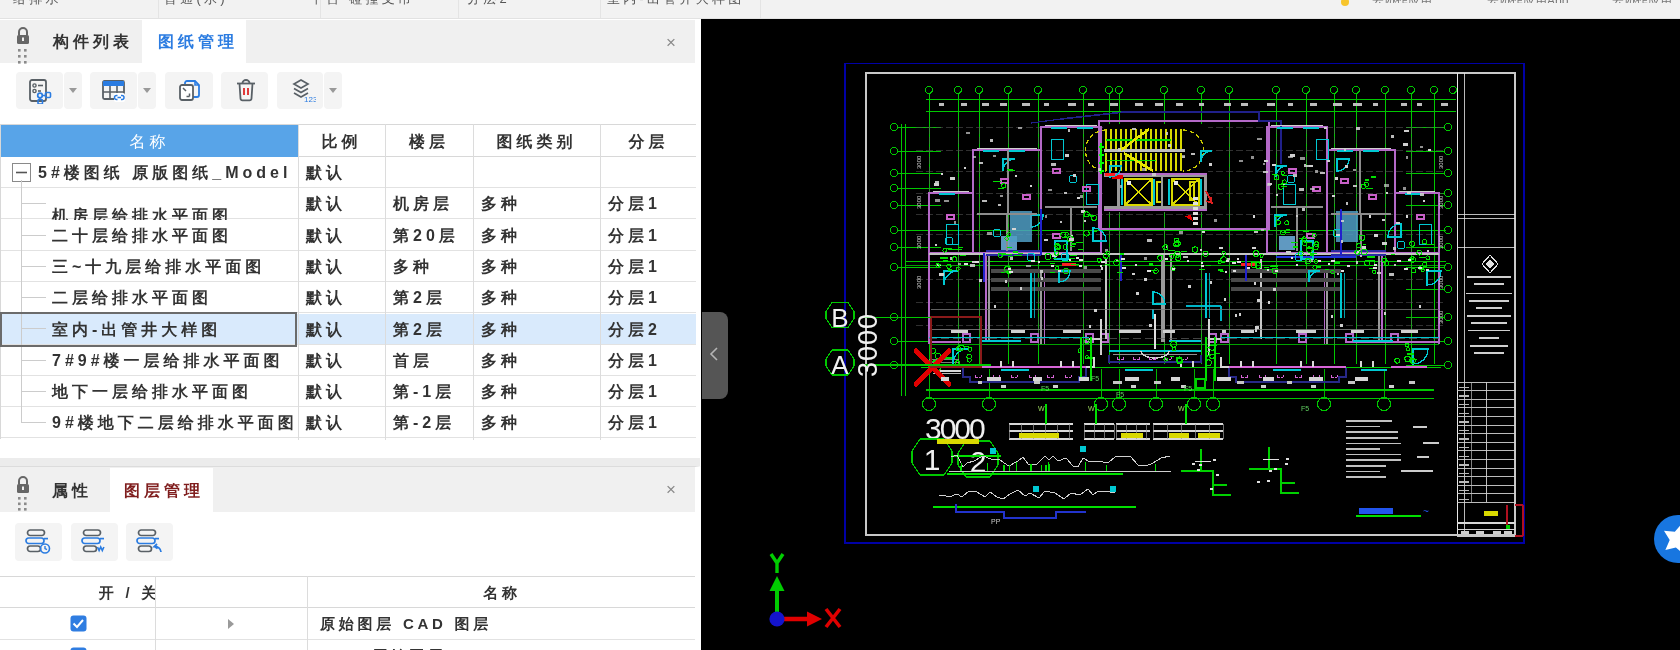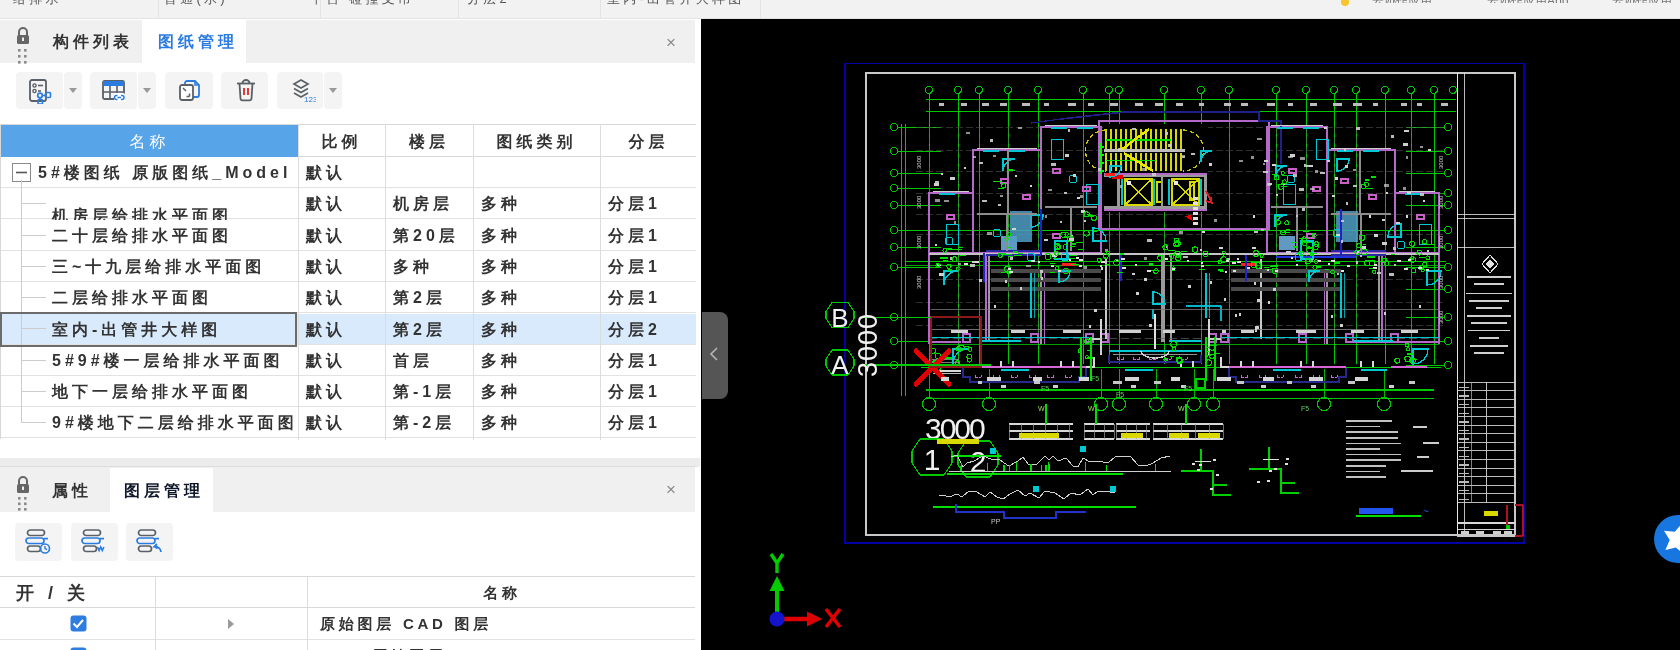--- a/index.html
+++ b/index.html
@@ -138,21 +138,21 @@
 <div class="abs cj tx" style="left:608px;top:288px">分层1</div>
 <div class="abs" style="left:0;top:314px;width:696px;height:31px;background:#d9eafc;border-bottom:1px solid #e2e2e2"></div>
 <div class="abs" style="left:21px;top:328px;width:25px;height:1px;background:#ccc"></div>
 <div class="abs cj tx" style="left:52px;top:320px">室内-出管井大样图</div>
 <div class="abs cj tx" style="left:306px;top:320px">默认</div>
 <div class="abs cj tx" style="left:393px;top:320px">第2层</div>
 <div class="abs cj tx" style="left:481px;top:320px">多种</div>
 <div class="abs cj tx" style="left:608px;top:320px">分层2</div>
 <div class="abs" style="left:0;top:345px;width:696px;height:31px;background:#fff;border-bottom:1px solid #e2e2e2"></div>
 <div class="abs" style="left:21px;top:360px;width:25px;height:1px;background:#ccc"></div>
-<div class="abs cj tx" style="left:52px;top:351px">5#9#楼一层给排水平面图</div>
+<div class="abs cj tx" style="left:52px;top:351px">7#9#楼一层给排水平面图</div>
 <div class="abs cj tx" style="left:306px;top:351px">默认</div>
 <div class="abs cj tx" style="left:393px;top:351px">首层</div>
 <div class="abs cj tx" style="left:481px;top:351px">多种</div>
 <div class="abs cj tx" style="left:608px;top:351px">分层1</div>
 <div class="abs" style="left:0;top:376px;width:696px;height:31px;background:#fff;border-bottom:1px solid #e2e2e2"></div>
 <div class="abs" style="left:21px;top:391px;width:25px;height:1px;background:#ccc"></div>
 <div class="abs cj tx" style="left:52px;top:382px">地下一层给排水平面图</div>
 <div class="abs cj tx" style="left:306px;top:382px">默认</div>
 <div class="abs cj tx" style="left:393px;top:382px">第-1层</div>
 <div class="abs cj tx" style="left:481px;top:382px">多种</div>
@@ -169,21 +169,21 @@
 <div class="abs" style="left:385px;top:124px;width:1px;height:316px;background:#dcdcdc"></div>
 <div class="abs" style="left:473px;top:124px;width:1px;height:316px;background:#dcdcdc"></div>
 <div class="abs" style="left:600px;top:124px;width:1px;height:316px;background:#dcdcdc"></div>
 <div class="abs" style="left:0;top:124px;width:1px;height:315px;background:#d8d8d8"></div>
 <div class="abs" style="left:0px;top:312px;width:297px;height:35px;border:2px solid #6b6b6b"></div>
 <div class="abs" style="left:0;top:458px;width:700px;height:8px;background:#ececec"></div>
 <div class="abs" style="left:0;top:466px;width:701px;height:224px;background:#fff;border-top:1px solid #dcdcdc;border-right:6px solid #fff">
 <div class="abs" style="left:0;top:0;width:695px;height:45px;background:#f0f0f0"></div>
 <div class="abs" style="left:110px;top:1px;width:103px;height:45px;background:#fff"></div>
 <div class="abs cj" style="left:52px;top:14px;font-size:16px;color:#333;font-weight:bold">属性</div>
-<div class="abs cj" style="left:124px;top:14px;font-size:16px;color:#0f172a;font-weight:bold">图层管理</div>
+<div class="abs cj" style="left:124px;top:14px;font-size:16px;color:#7f1d1d;font-weight:bold">图层管理</div>
 <div class="abs" style="left:666px;top:13px;font-size:17px;color:#8a8a8a">×</div>
 <svg class="abs" style="left:14px;top:6px" width="18" height="40" viewBox="0 0 18 40">
 <path d="M5 11 v-3 a4 4 0 0 1 8 0 v3" fill="none" stroke="#666" stroke-width="2"></path>
 <rect x="3" y="11" width="12" height="9" rx="1.5" fill="#666"></rect>
 <rect x="8" y="13.5" width="2" height="3.5" fill="#f0f0f0"></rect>
 <rect x="4" y="24.0" width="2.6" height="2.6" fill="#8a8a8a"></rect>
 <rect x="10" y="24.0" width="2.6" height="2.6" fill="#8a8a8a"></rect>
 <rect x="4" y="29.5" width="2.6" height="2.6" fill="#8a8a8a"></rect>
 <rect x="10" y="29.5" width="2.6" height="2.6" fill="#8a8a8a"></rect>
 <rect x="4" y="35.0" width="2.6" height="2.6" fill="#8a8a8a"></rect>
@@ -208,21 +208,21 @@
 <path d="M17.5 18 l1.6 3.5 1.6-3.5 1.6 3.5 1.6-3.5" fill="none" stroke="#2b7ce1" stroke-width="1.6"></path>
     </svg>
 <svg class="abs" style="left:135px;top:62px" width="28" height="26" viewBox="0 0 28 26">
 <rect x="3.5" y="1" width="17" height="5.5" rx="2.7" fill="none" stroke="#596066" stroke-width="1.7"></rect>
 <rect x="2" y="9" width="18" height="5.5" rx="2.7" fill="none" stroke="#2b7ce1" stroke-width="1.7"></rect>
 <path d="M20 9.6 h4" stroke="#2b7ce1" stroke-width="1.7"></path>
 <rect x="3.5" y="17" width="13" height="5.5" rx="2.7" fill="none" stroke="#596066" stroke-width="1.7"></rect>
 <path d="M26 23 a6 6 0 0 0 -6.5-5.5 l2.5-2.5 m-2.5 2.5 l3 2" fill="none" stroke="#2b7ce1" stroke-width="1.8"></path>
     </svg>
 <div class="abs" style="left:0;top:109px;width:695px;height:32px;border-top:1px solid #d8d8d8;border-bottom:1px solid #d8d8d8"></div>
-<div class="abs cj tx" style="left:16px;top:109px;width:154px;text-align:left;line-height:34px;font-size:18px">开 / 关</div>
+<div class="abs cj tx" style="left:6px;top:109px;width:154px;text-align:right;line-height:34px;font-size:15px">开 / 关</div>
 <div class="abs cj tx" style="left:307px;top:109px;width:390px;text-align:center;line-height:34px;font-size:15px">名称</div>
 <div class="abs" style="left:0;top:141px;width:695px;height:32px;border-bottom:1px solid #e2e2e2"></div>
 <svg class="abs" style="left:70px;top:148px" width="17" height="17">
       <rect x="0.5" y="0.5" width="16" height="16" rx="3" fill="#2f7de1"></rect>
       <path d="M3.5 8.5 l3.5 3.5 6-7" fill="none" stroke="#fff" stroke-width="2"></path>
     </svg>
 <svg class="abs" style="left:227px;top:152px" width="8" height="10">
       <path d="M1 0 l6 5 -6 5 z" fill="#9a9a9a"></path>
     </svg>
 <div class="abs cj tx" style="left:320px;top:148px;font-size:15px">原始图层 CAD 图层</div>

